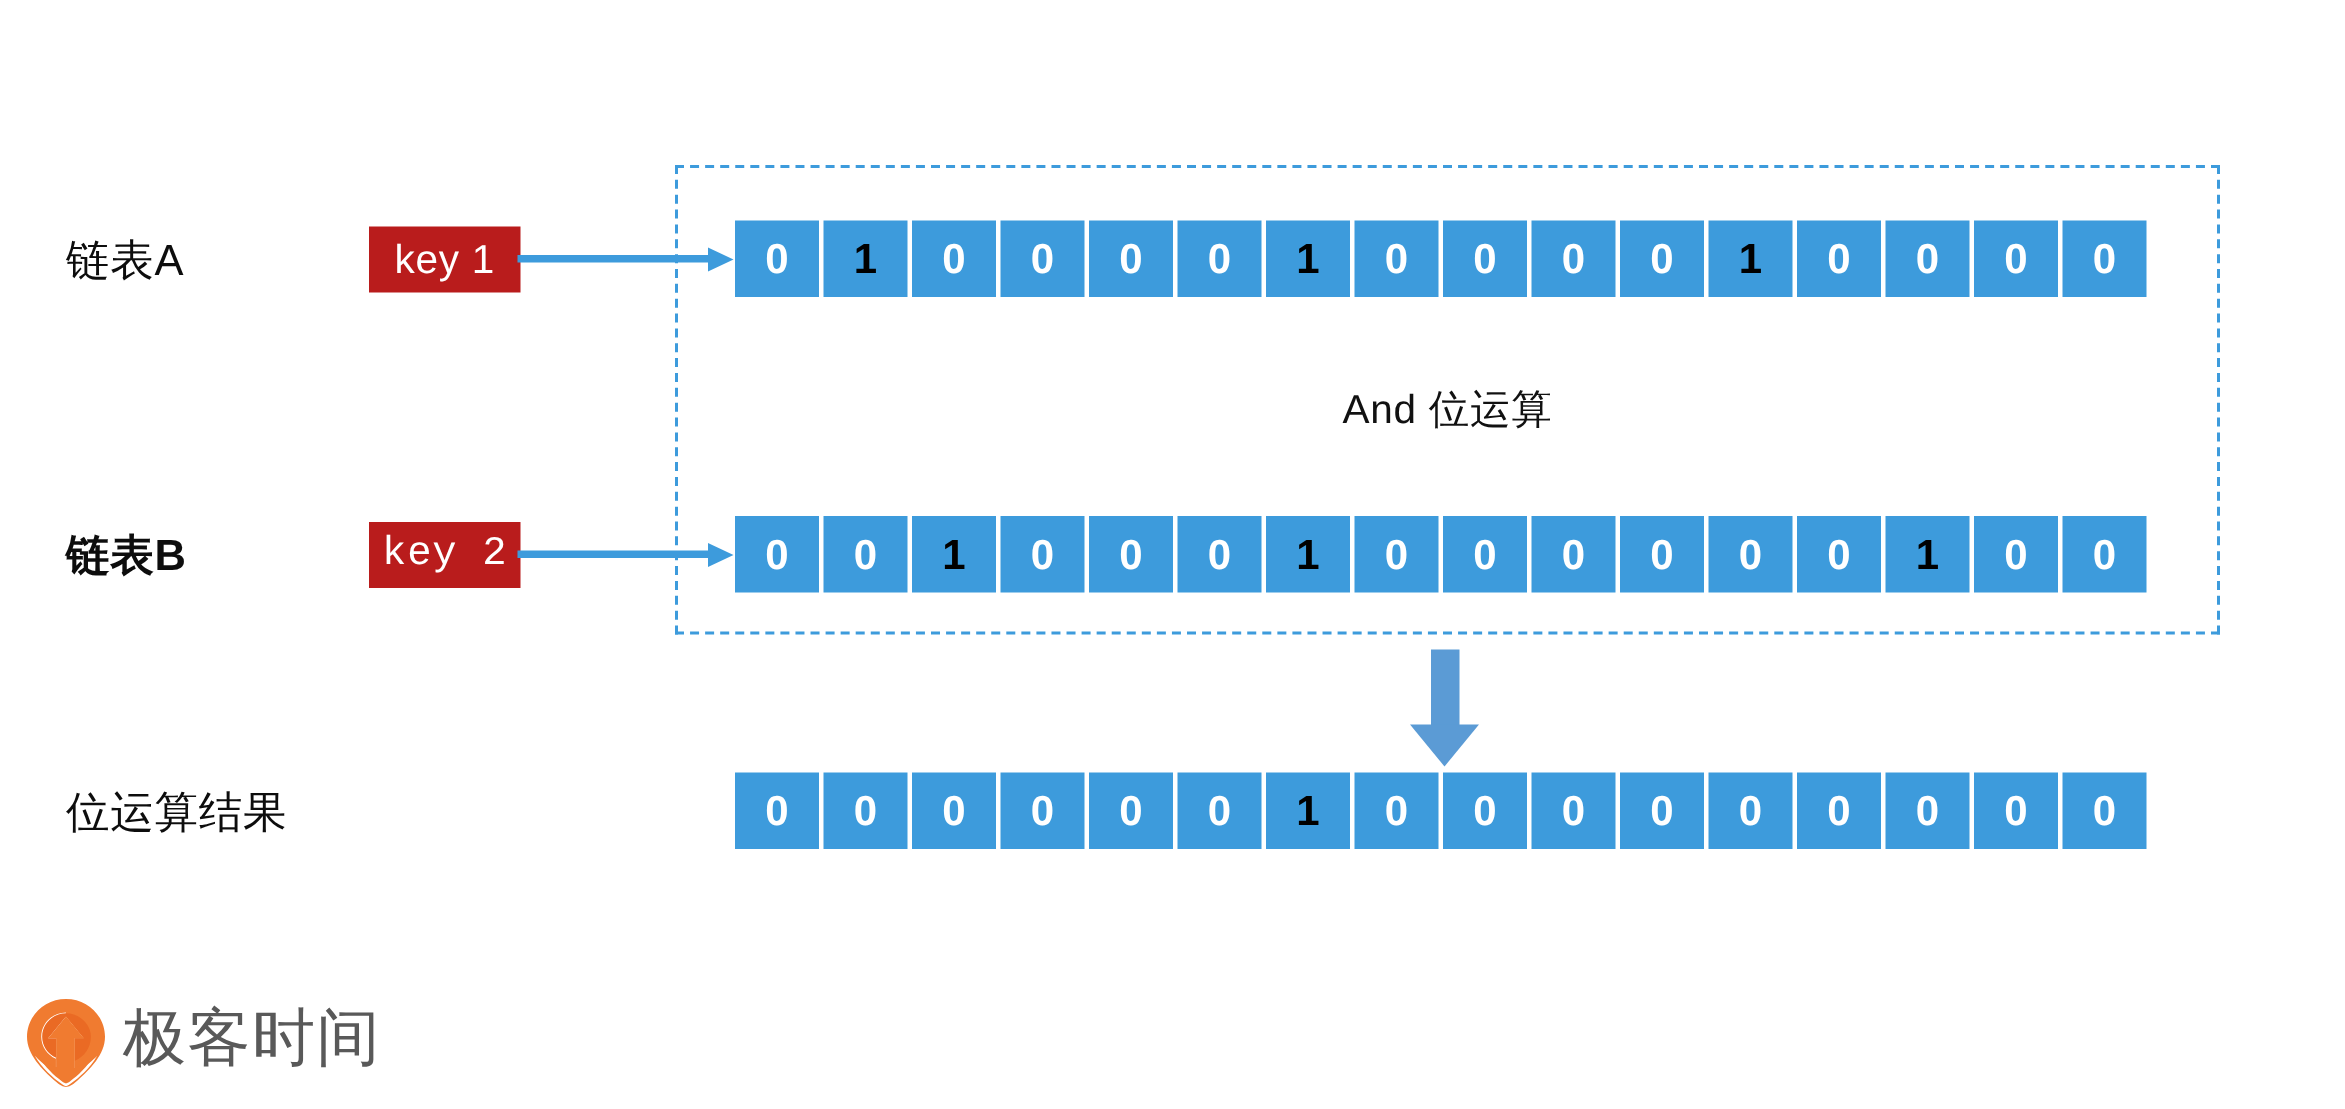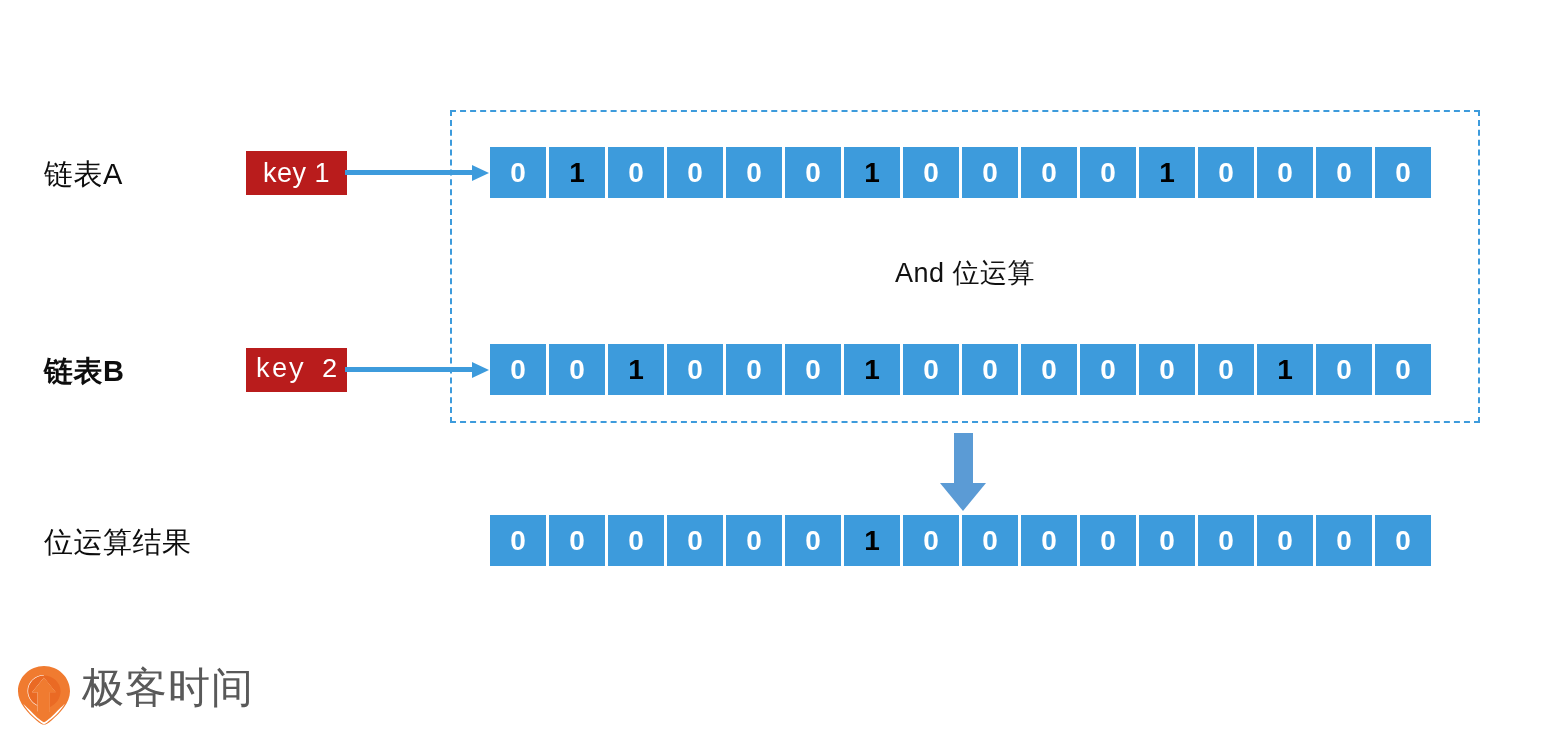--- a/index.html
+++ b/index.html
@@ -153,22 +153,23 @@
     border-right: 23px solid transparent;
     border-top: 28px solid #5B9BD5;
   }
 
   
   #brand {
     position: absolute;
     left: 16px;
     top: 648px;
     display: flex;
-    align-items: flex-start;
+    align-items: center;
     gap: 10px;
+    font-family: Liberation Mono, monospace;
   }
   #brand-mark {
     width: 56px;
     height: 60px;
     flex: none;
   }
   #brand-text {
     font-size: 42px;
     line-height: 46px;
     color: #595959;

